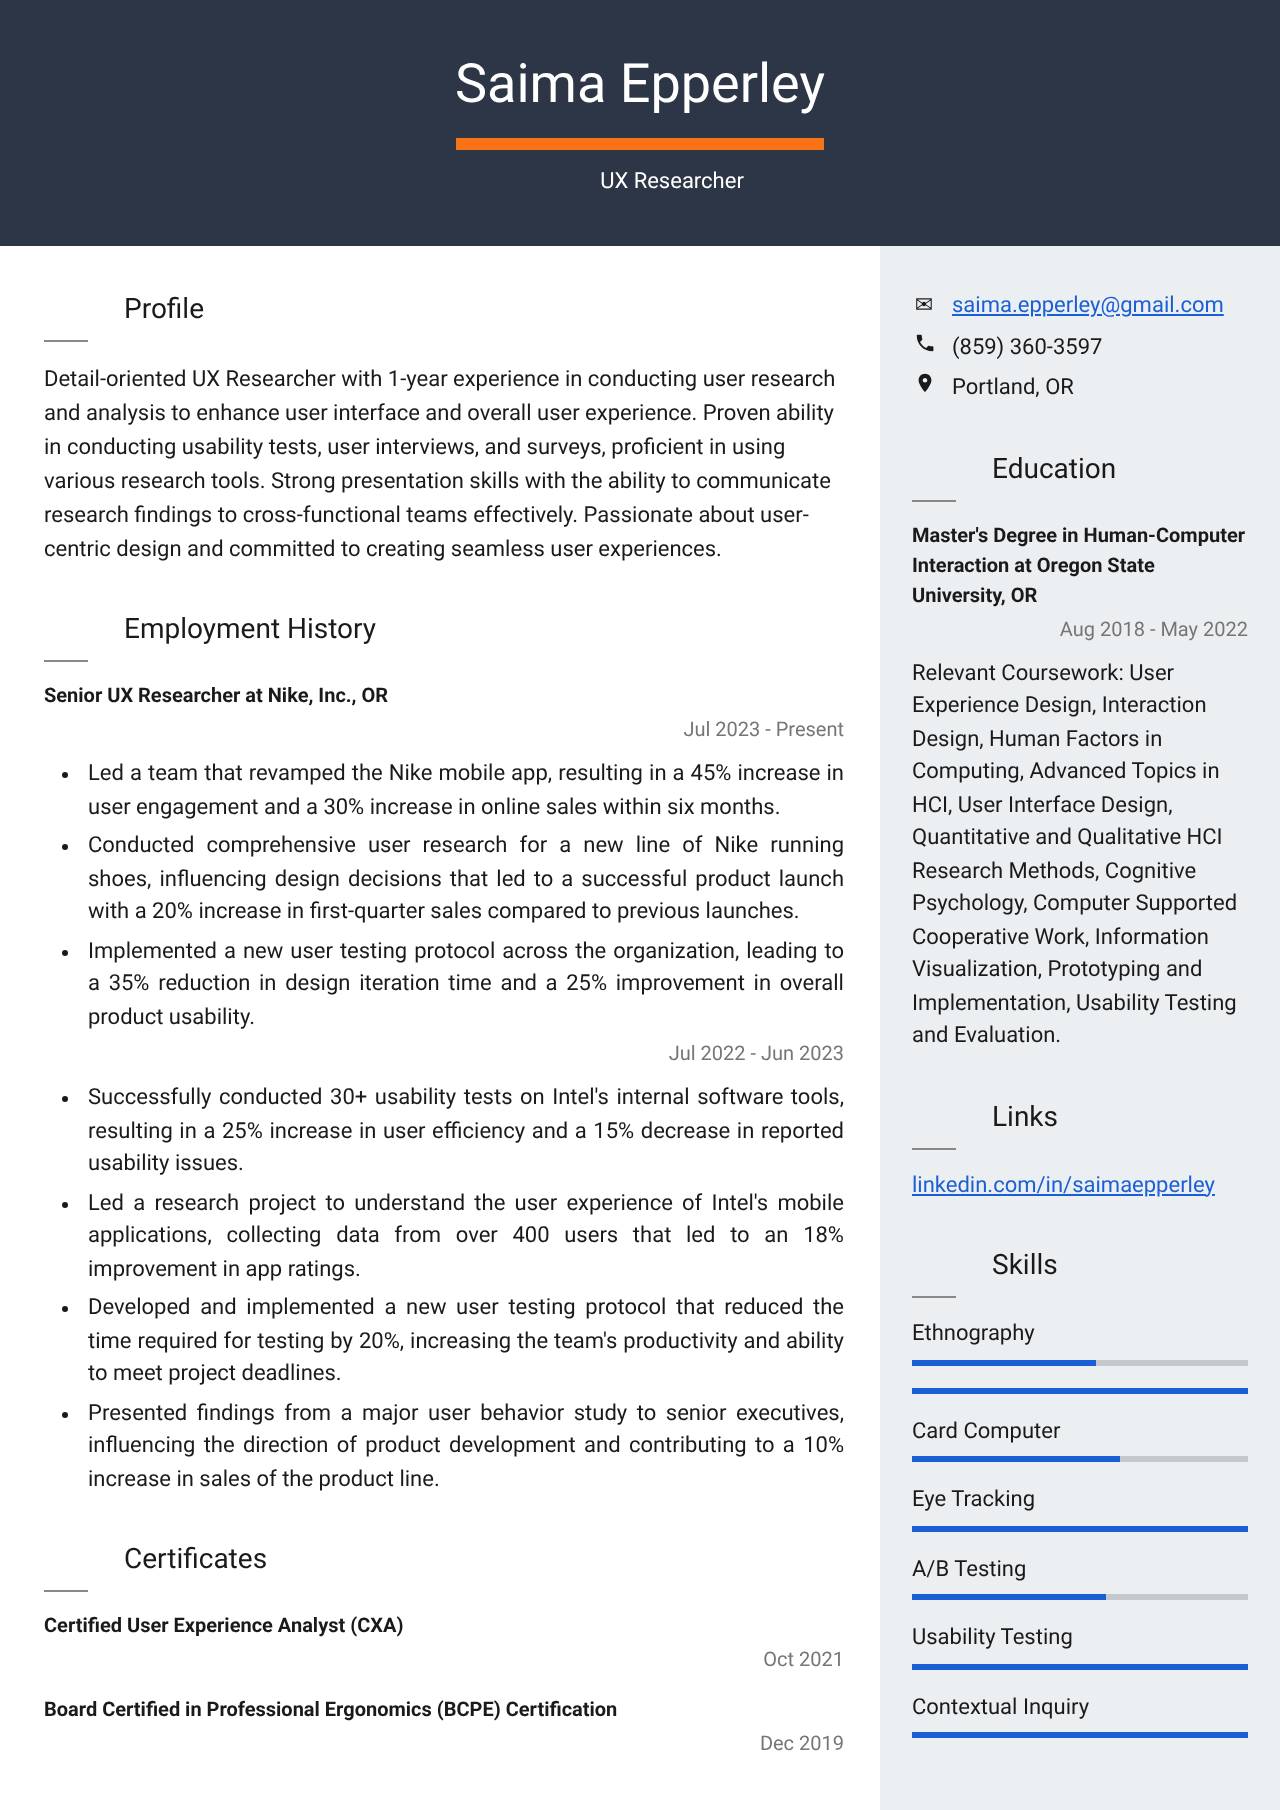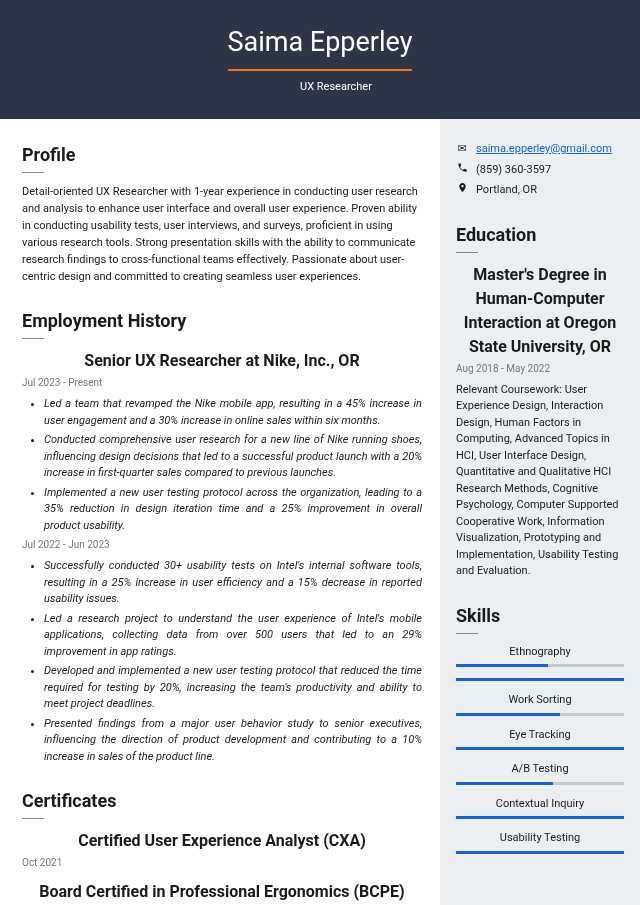--- a/index.html
+++ b/index.html
@@ -15,86 +15,86 @@
     background: #2d3646;
     color: #fff;
     text-align: center;
     padding: 22px 0 24px;
   }
   .header h1 {
     font-size: 27px;
     font-weight: 400;
     padding-bottom: 6px;
     display: inline-block;
-    border-bottom: 2px solid #f97316;
+    border-bottom: 6px solid #f97316;
     margin-bottom: 8px;
   }
   .header .subtitle {
     font-size: 11px;
     font-weight: 400;
     margin-left: 32px;
   }
   .body {
     display: flex;
   }
   .main {
     flex: 1;
     padding: 22px 18px 22px 22px;
   }
   .sidebar {
     width: 200px;
     background: #eceff1;
     padding: 22px 16px 22px 16px;
   }
   h2 {
-    font-size: 18px;
-    font-weight: 700;
+    font-size: 14px;
+    font-weight: 400;
     margin-bottom: 2px;
+    margin-left: 40px;
   }
   .rule {
     width: 22px;
     height: 0;
     border-top: 1px solid #888;
     margin: 4px 0 10px;
   }
   .section { margin-bottom: 22px; }
   .para { font-size: 11px; line-height: 1.55; }
   .job-title, .cert-title, .edu-title {
-    font-size: 16px;
+    font-size: 10px;
     font-weight: 700;
     margin-top: 10px;
-    text-align: center;
   }
   .dates {
     font-size: 10px;
     color: #767676;
     margin: 2px 0 6px;
+    text-align: right;
   }
   ul.bullets {
     list-style: disc;
     padding-left: 22px;
-    font-style: italic;
   }
   ul.bullets li {
     font-size: 11px;
     line-height: 1.5;
     margin-bottom: 3px;
     text-align: justify;
   }
   .contact-row {
     display: flex;
     align-items: center;
     gap: 8px;
     margin-bottom: 4px;
     font-size: 11px;
   }
   .contact-row .icon { width: 12px; text-align: center; }
   a.link { color: #1a5fd6; text-decoration: underline; }
   .skill-row { margin-bottom: 11px; }
-  .skill-name { font-size: 11px; margin-bottom: 4px; text-align: center; }
+  .skill-name { font-size: 11px; margin-bottom: 4px; }
   .skill-bar { height: 3px; background: #c6c9cc; position: relative; }
   .skill-fill { height: 3px; background: #1a5fd6; position: absolute; left: 0; top: 0; }
   .edu-course { font-size: 11px; line-height: 1.5; }
 </style>
 </head>
 <body>
 
 <div class="header">
   <h1>Saima Epperley</h1>
   <div class="subtitle">UX Researcher</div>
@@ -120,21 +120,21 @@
           <li>Led a team that revamped the Nike mobile app, resulting in a 45% increase in user engagement and a 30% increase in online sales within six months.</li>
           <li>Conducted comprehensive user research for a new line of Nike running shoes, influencing design decisions that led to a successful product launch with a 20% increase in first-quarter sales compared to previous launches.</li>
           <li>Implemented a new user testing protocol across the organization, leading to a 35% reduction in design iteration time and a 25% improvement in overall product usability.</li>
         </ul>
       </div>
 
       <div>
         <div class="dates">Jul 2022 - Jun 2023</div>
         <ul class="bullets">
           <li>Successfully conducted 30+ usability tests on Intel's internal software tools, resulting in a 25% increase in user efficiency and a 15% decrease in reported usability issues.</li>
-          <li>Led a research project to understand the user experience of Intel's mobile applications, collecting data from over 500 users that led to an 29% improvement in app ratings.</li>
+          <li>Led a research project to understand the user experience of Intel's mobile applications, collecting data from over 400 users that led to an 18% improvement in app ratings.</li>
           <li>Developed and implemented a new user testing protocol that reduced the time required for testing by 20%, increasing the team's productivity and ability to meet project deadlines.</li>
           <li>Presented findings from a major user behavior study to senior executives, influencing the direction of product development and contributing to a 10% increase in sales of the product line.</li>
         </ul>
       </div>
     </div>
 
     <div class="section">
       <h2>Certificates</h2>
       <div class="rule"></div>
       <div>
@@ -175,62 +175,67 @@
     </div>
 
     <div class="section">
       <h2>Education</h2>
       <div class="rule"></div>
       <div class="edu-title">Master's Degree in Human-Computer Interaction at Oregon State University, OR</div>
       <div class="dates">Aug 2018 - May 2022</div>
       <div class="edu-course">Relevant Coursework: User Experience Design, Interaction Design, Human Factors in Computing, Advanced Topics in HCI, User Interface Design, Quantitative and Qualitative HCI Research Methods, Cognitive Psychology, Computer Supported Cooperative Work, Information Visualization, Prototyping and Implementation, Usability Testing and Evaluation.</div>
     </div>
 
+    <div class="section">
+      <h2>Links</h2>
+      <div class="rule"></div>
+      <a class="link">linkedin.com/in/saimaepperley</a>
+    </div>
 
     <div class="section">
       <h2>Skills</h2>
       <div class="rule"></div>
       <div id="skills-list">
           <div class="skill-row">
             <div class="skill-name">Ethnography</div>
             <div class="skill-bar">
               <div class="skill-fill" style="width: 55%;"></div>
             </div>
           </div>
           <div class="skill-row">
             <div class="skill-bar">
               <div class="skill-fill" style="width: 100%;"></div>
             </div>
           </div>
           <div class="skill-row">
-            <div class="skill-name">Work Sorting</div>
+            <div class="skill-name">Card Computer</div>
             <div class="skill-bar">
               <div class="skill-fill" style="width: 62%;"></div>
             </div>
           </div>
           <div class="skill-row">
             <div class="skill-name">Eye Tracking</div>
             <div class="skill-bar">
               <div class="skill-fill" style="width: 100%;"></div>
             </div>
           </div>
           <div class="skill-row">
             <div class="skill-name">A/B Testing</div>
             <div class="skill-bar">
               <div class="skill-fill" style="width: 58%;"></div>
             </div>
           </div>
           <div class="skill-row">
+            <div class="skill-name">Usability Testing</div>
+            <div class="skill-bar">
+              <div class="skill-fill" style="width: 100%;"></div>
+            </div>
+          </div>
+          <div class="skill-row">
             <div class="skill-name">Contextual Inquiry</div>
-            <div class="skill-bar">
-              <div class="skill-fill" style="width: 100%;"></div>
-            </div>
-          </div>
-          <div class="skill-row">
-            <div class="skill-name">Usability Testing</div>
             <div class="skill-bar">
               <div class="skill-fill" style="width: 100%;"></div>
             </div>
           </div>
         </div>
     </div>
 
   </div>
 </div>
 

